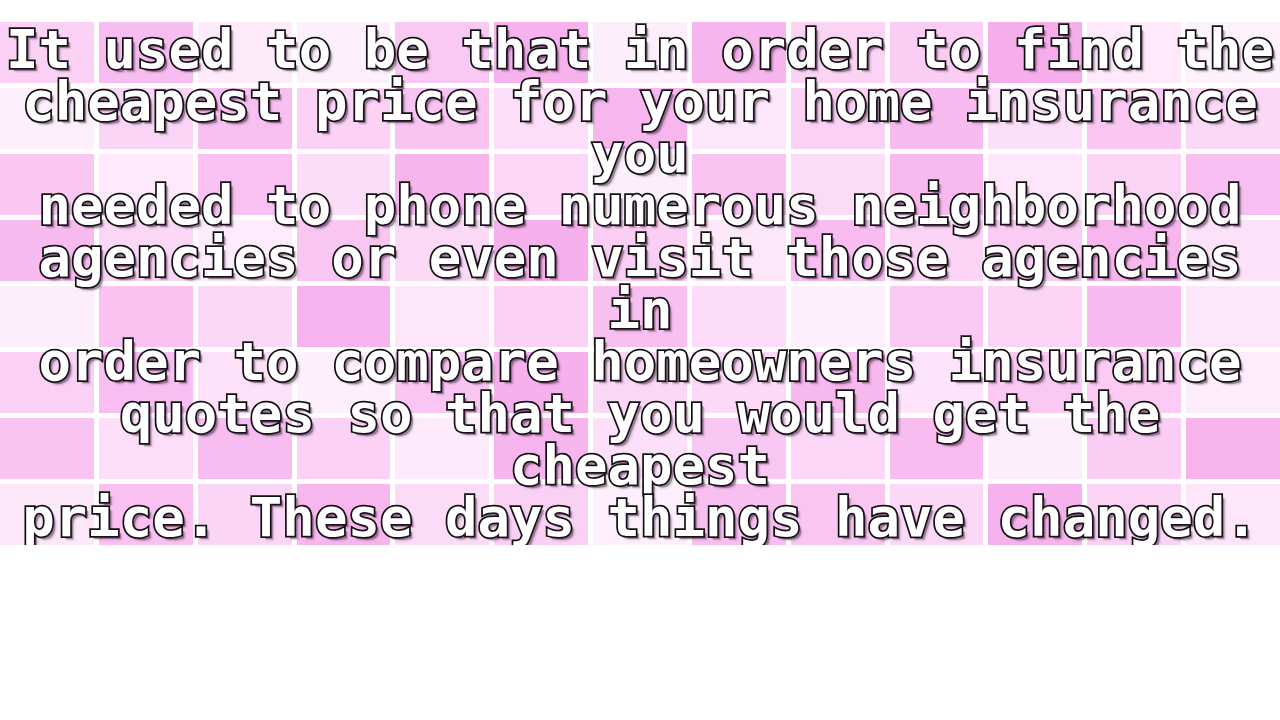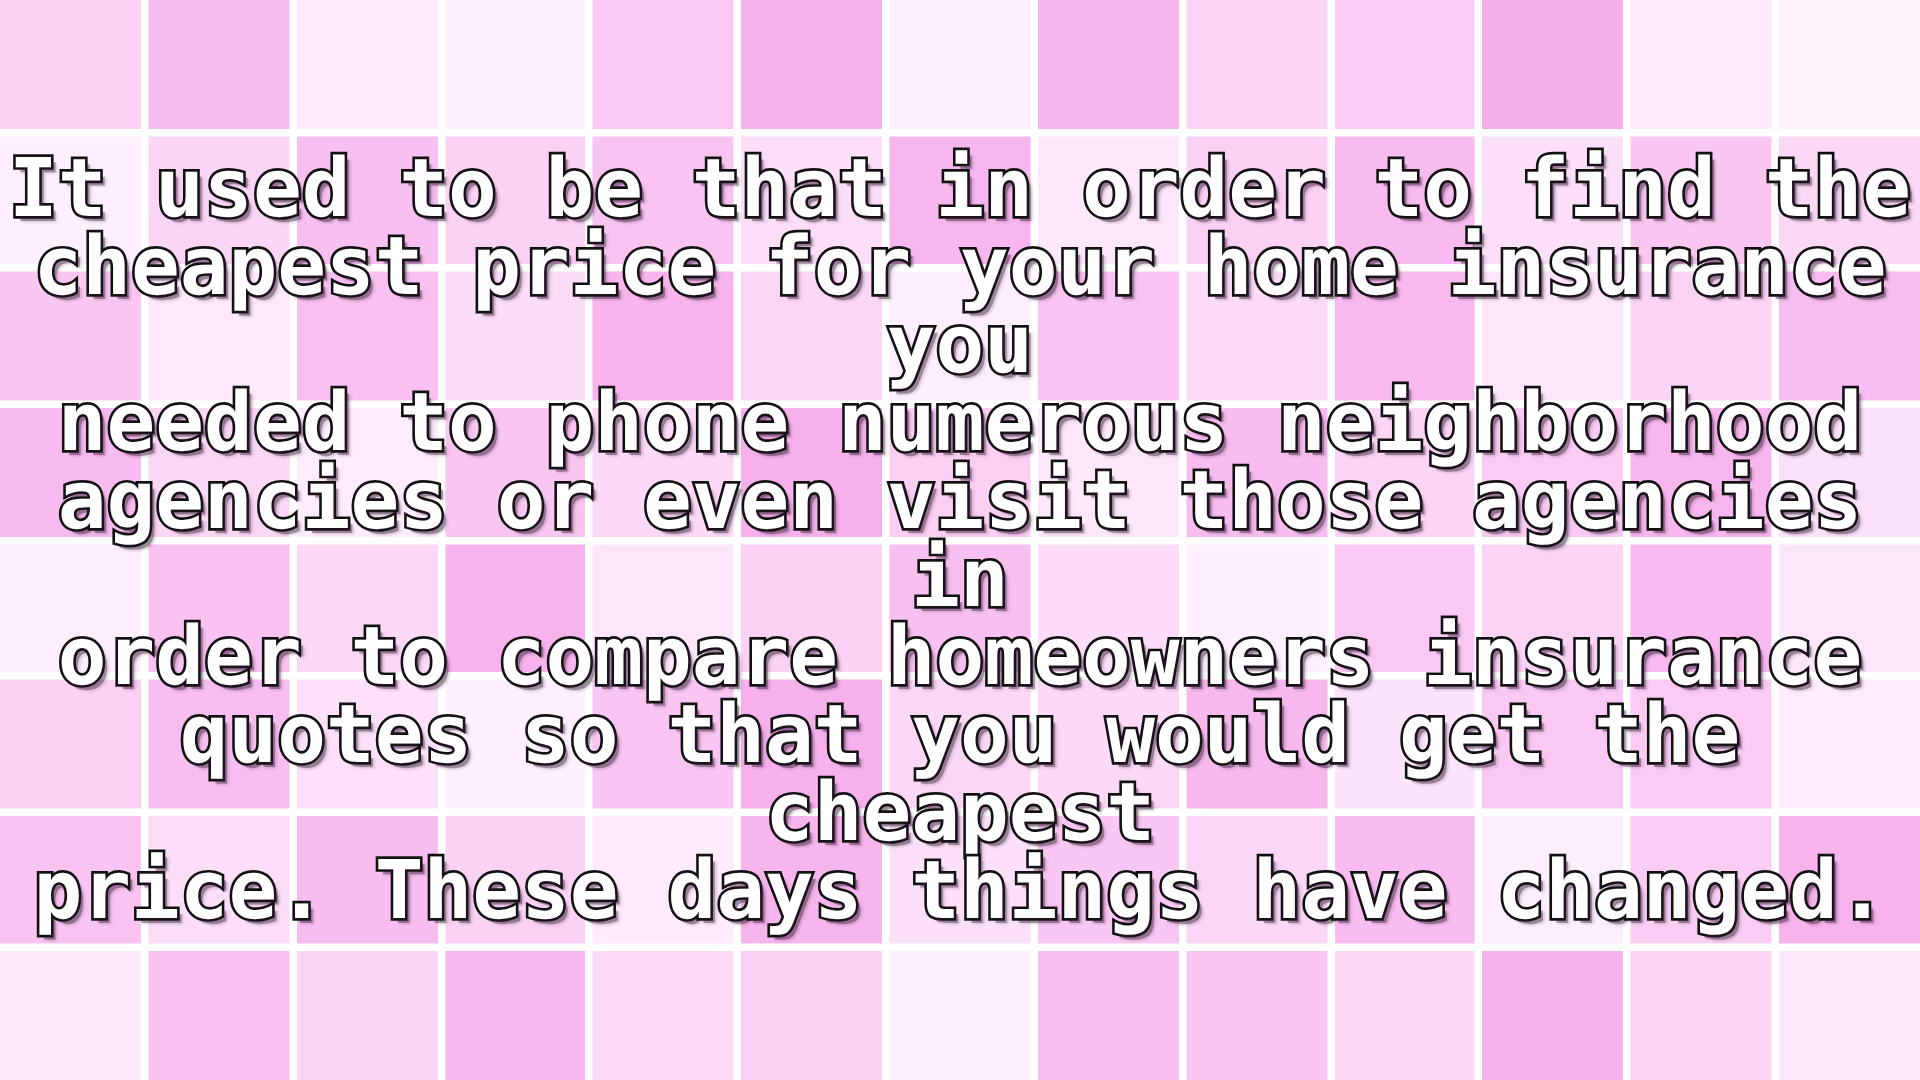--- a/index.html
+++ b/index.html
@@ -5,24 +5,25 @@
 <style>
   html, body {
     margin: 0;
     padding: 0;
     background: #ffffff;
   }
 
   #stage {
     position: relative;
     width: 1280px;
-    height: 720px;
+    height: 523px;
     overflow: hidden;
-    background: #a16207;
+    background: #3b82f6;
     font-family: "DejaVu Sans Mono", "Liberation Mono", monospace;
+    margin-top: 22px;
   }
 
   
   #tile-grid {
     position: absolute;
     inset: 0;
     display: grid;
     grid-template-columns: repeat(13, 1fr);
     grid-auto-rows: 1fr;
     grid-template-rows: repeat(8, 1fr);

